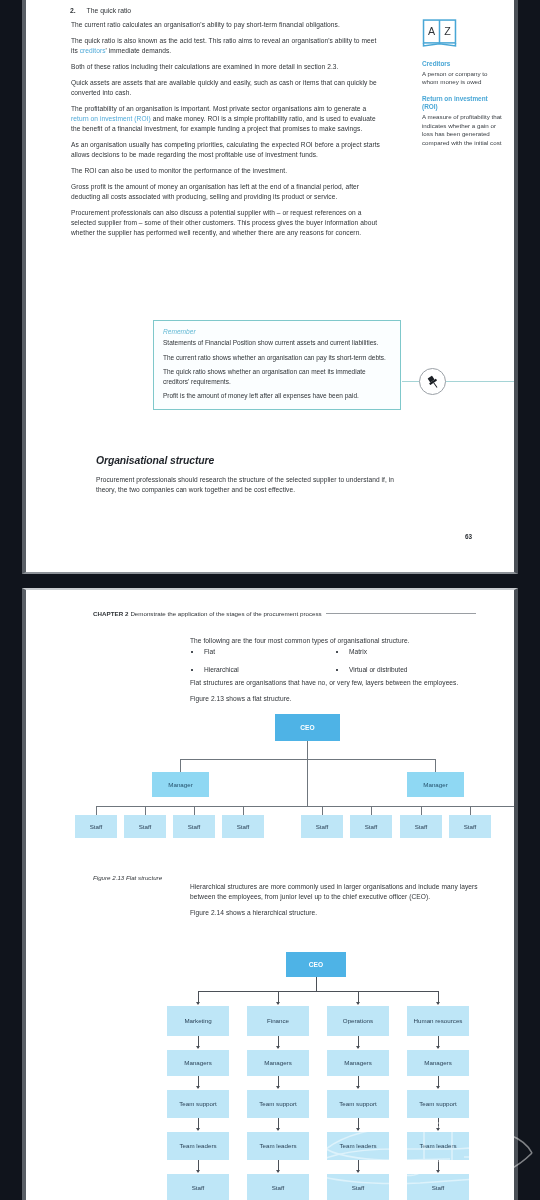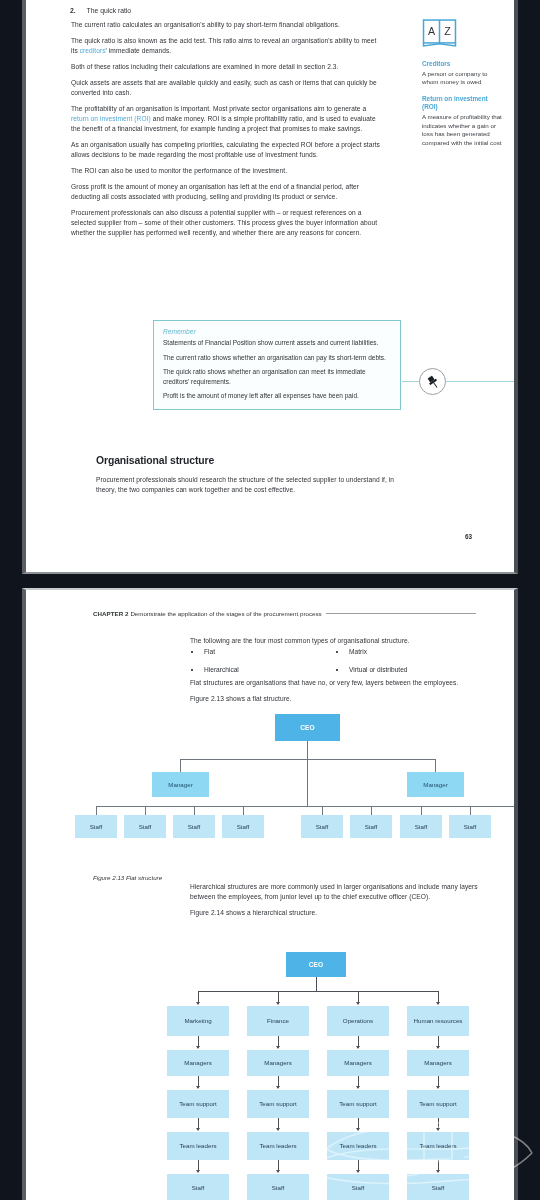--- a/index.html
+++ b/index.html
@@ -131,20 +131,21 @@
     border: 1px solid #9aa0a6;
     background: #ffffff;
   }
   #pin-circle svg { position: absolute; left: 6px; top: 6px; }
 
   
   #org-heading {
     position: absolute;
     left: 70px; top: 455px;
     font-size: 10.4px;
+    font-style: italic;
     font-weight: bold;
     color: #1f2329;
     letter-spacing: -.01em;
   }
   #org-para {
     position: absolute;
     left: 70px; top: 475px;
     width: 304px;
   }
 

